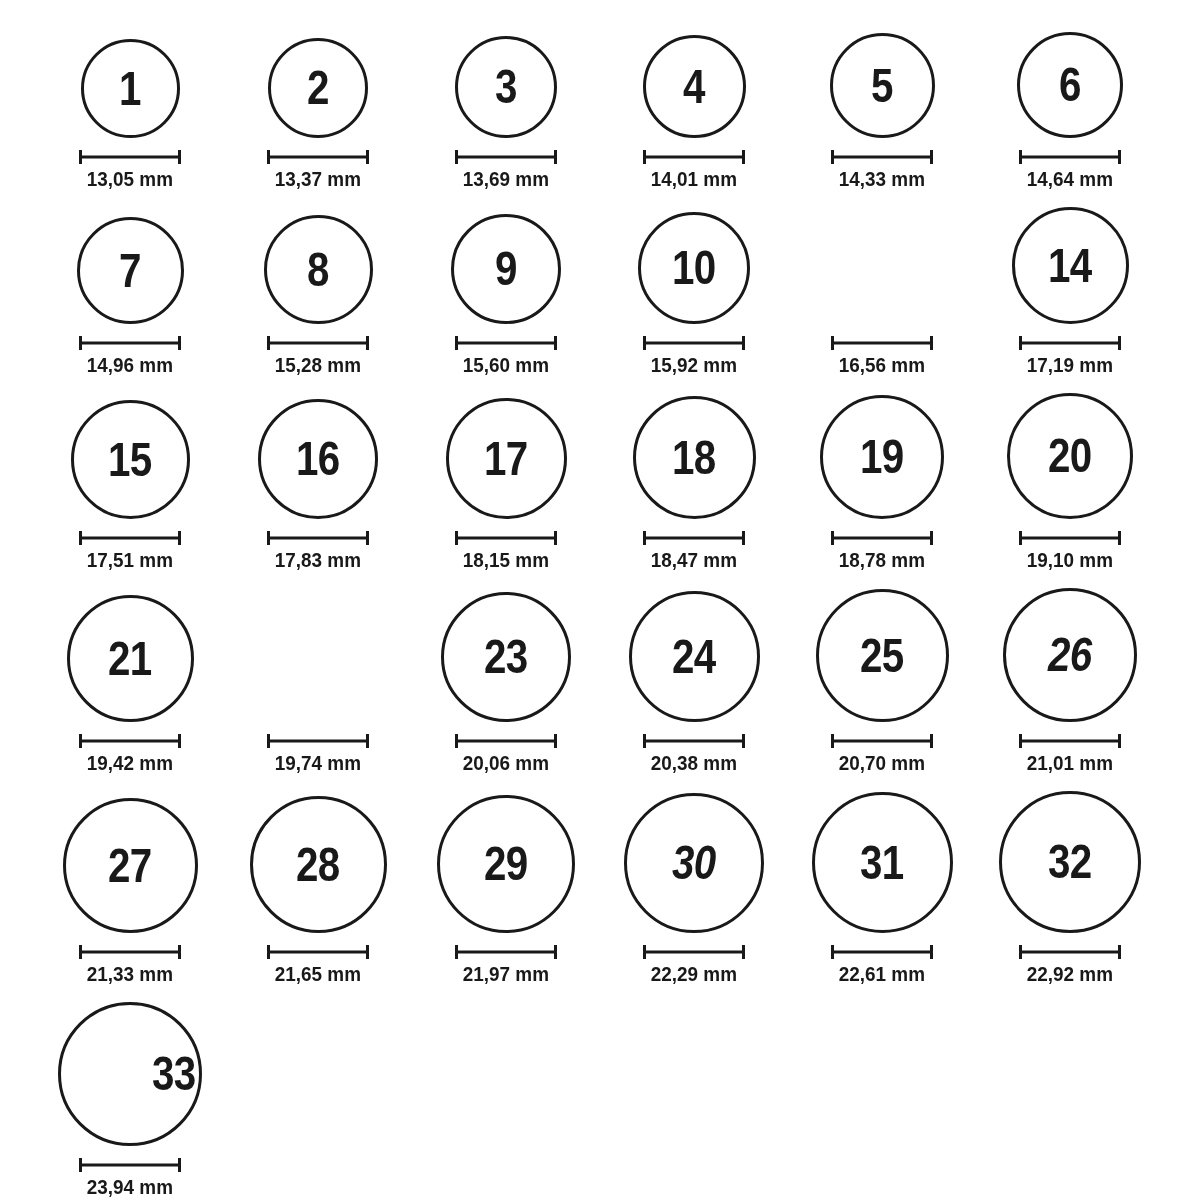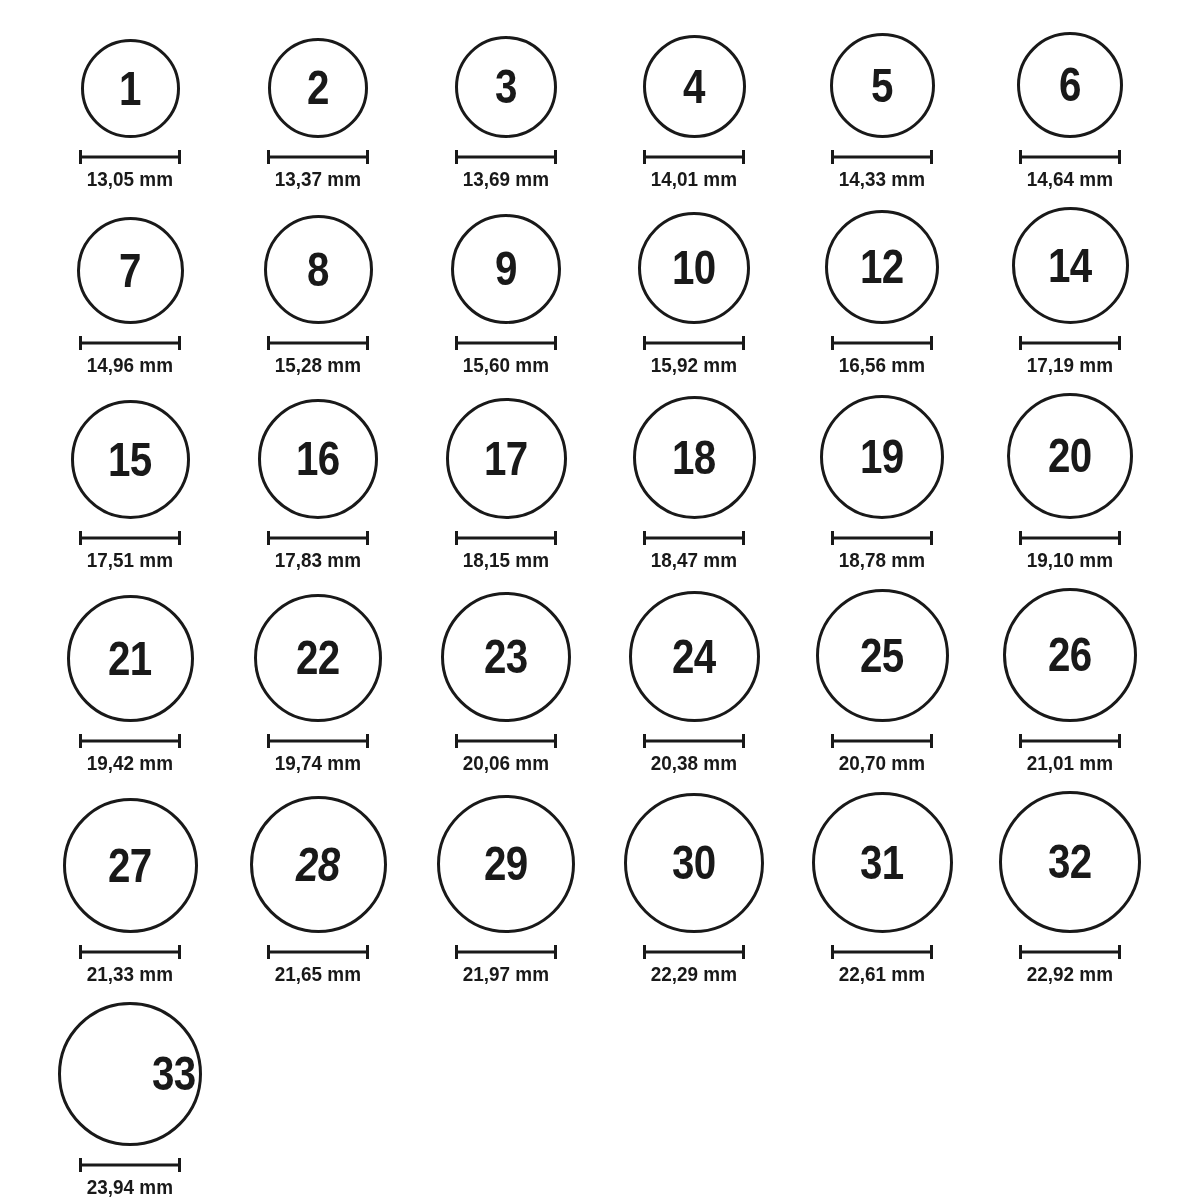--- a/index.html
+++ b/index.html
@@ -141,23 +141,20 @@
       <div class="mm-label">15,60 mm</div>
     </div>
     <div class="cell">
       <div class="circle" style="width: 112px; height: 112px;">
         <span class="num">10</span>
       </div>
       <div class="measure"></div>
       <div class="mm-label">15,92 mm</div>
     </div>
     <div class="cell">
-      <div class="circle" style="width: 114px; height: 114px;">
-        <span class="num">12</span>
-      </div>
       <div class="measure"></div>
       <div class="mm-label">16,56 mm</div>
     </div>
     <div class="cell">
       <div class="circle" style="width: 117px; height: 117px;">
         <span class="num">14</span>
       </div>
       <div class="measure"></div>
       <div class="mm-label">17,19 mm</div>
     </div>
@@ -204,23 +201,20 @@
       <div class="mm-label">19,10 mm</div>
     </div>
     <div class="cell">
       <div class="circle" style="width: 127px; height: 127px;">
         <span class="num">21</span>
       </div>
       <div class="measure"></div>
       <div class="mm-label">19,42 mm</div>
     </div>
     <div class="cell">
-      <div class="circle" style="width: 128px; height: 128px;">
-        <span class="num">22</span>
-      </div>
       <div class="measure"></div>
       <div class="mm-label">19,74 mm</div>
     </div>
     <div class="cell">
       <div class="circle" style="width: 130px; height: 130px;">
         <span class="num">23</span>
       </div>
       <div class="measure"></div>
       <div class="mm-label">20,06 mm</div>
     </div>
@@ -232,49 +226,49 @@
       <div class="mm-label">20,38 mm</div>
     </div>
     <div class="cell">
       <div class="circle" style="width: 133px; height: 133px;">
         <span class="num">25</span>
       </div>
       <div class="measure"></div>
       <div class="mm-label">20,70 mm</div>
     </div>
     <div class="cell">
-      <div class="circle" style="width: 134px; height: 134px;">
+      <div class="circle" style="width: 134px; height: 134px; font-style: italic;">
         <span class="num">26</span>
       </div>
       <div class="measure"></div>
       <div class="mm-label">21,01 mm</div>
     </div>
     <div class="cell">
       <div class="circle" style="width: 135px; height: 135px; justify-content: center;">
         <span class="num">27</span>
       </div>
       <div class="measure"></div>
       <div class="mm-label">21,33 mm</div>
     </div>
     <div class="cell">
-      <div class="circle" style="width: 137px; height: 137px; font-style: italic;">
+      <div class="circle" style="width: 137px; height: 137px;">
         <span class="num">28</span>
       </div>
       <div class="measure"></div>
       <div class="mm-label">21,65 mm</div>
     </div>
     <div class="cell">
       <div class="circle" style="width: 138px; height: 138px;">
         <span class="num">29</span>
       </div>
       <div class="measure"></div>
       <div class="mm-label">21,97 mm</div>
     </div>
     <div class="cell">
-      <div class="circle" style="width: 140px; height: 140px;">
+      <div class="circle" style="width: 140px; height: 140px; font-style: italic;">
         <span class="num">30</span>
       </div>
       <div class="measure"></div>
       <div class="mm-label">22,29 mm</div>
     </div>
     <div class="cell">
       <div class="circle" style="width: 141px; height: 141px;">
         <span class="num">31</span>
       </div>
       <div class="measure"></div>

